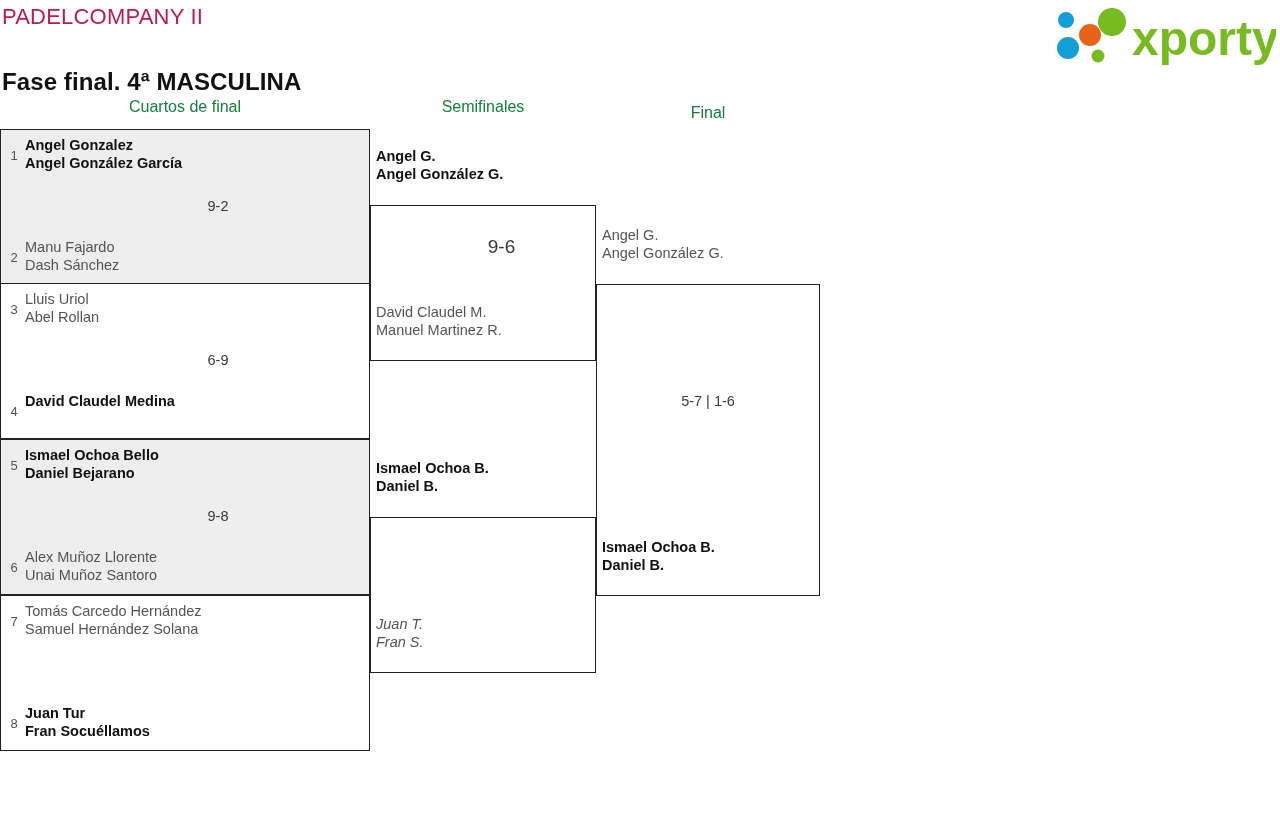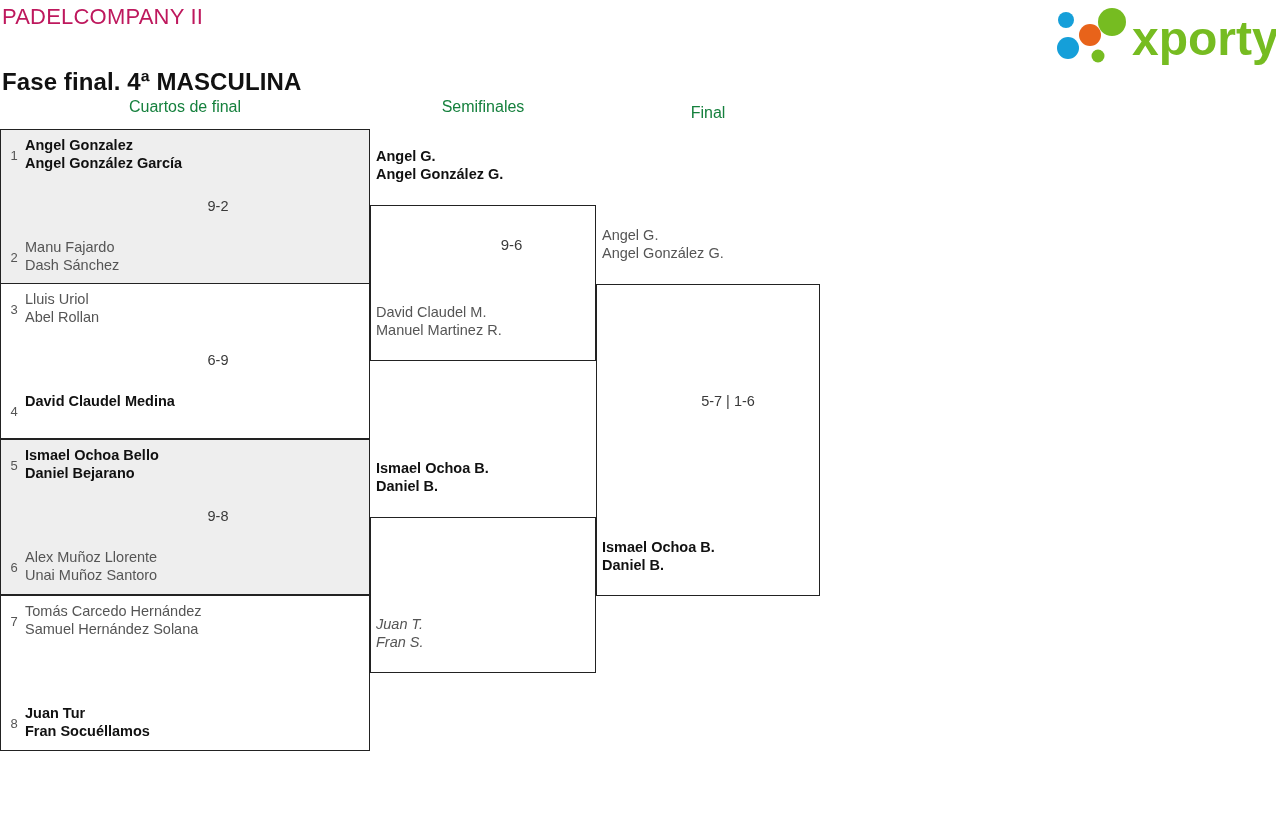--- a/index.html
+++ b/index.html
@@ -142,24 +142,24 @@
     background: #ffffff;
   }
   #sf-1-box { top: 205px; height: 156px; }
   #sf-2-box { top: 517px; height: 156px; }
   #sf-1-top    { top: 147px; }
   #sf-1-bottom { top: 303px; }
   #sf-2-top    { top: 459px; }
   #sf-2-bottom { top: 615px; font-style: italic; }
   .sf-score {
     position: absolute;
-    left: 380px;
+    left: 370px;
     width: 263px;
     text-align: center;
-    font-size: 15px;
+    font-size: 19px;
     color: #3a3a3a;
   }
   #sf-1-score { top: 236px; }
   #sf-2-score { top: 548px; text-align: right; }
 
   
   .f-label {
     position: absolute;
     left: 602px;
     width: 215px;
@@ -175,21 +175,20 @@
   }
   #f-top    { top: 226px; }
   #f-bottom { top: 538px; }
   #f-score {
     position: absolute;
     left: 596px; top: 393px;
     width: 224px;
     text-align: center;
     font-size: 14.5px;
     color: #3a3a3a;
-    padding-left: 20px;
   }
 </style>
 </head>
 <body>
 
 <div id="header">
   <div id="title-block">
     <div class="title-line1">PADELCOMPANY II</div>
     <div class="title-line2">Fase final. 4ª MASCULINA</div>
   </div>

